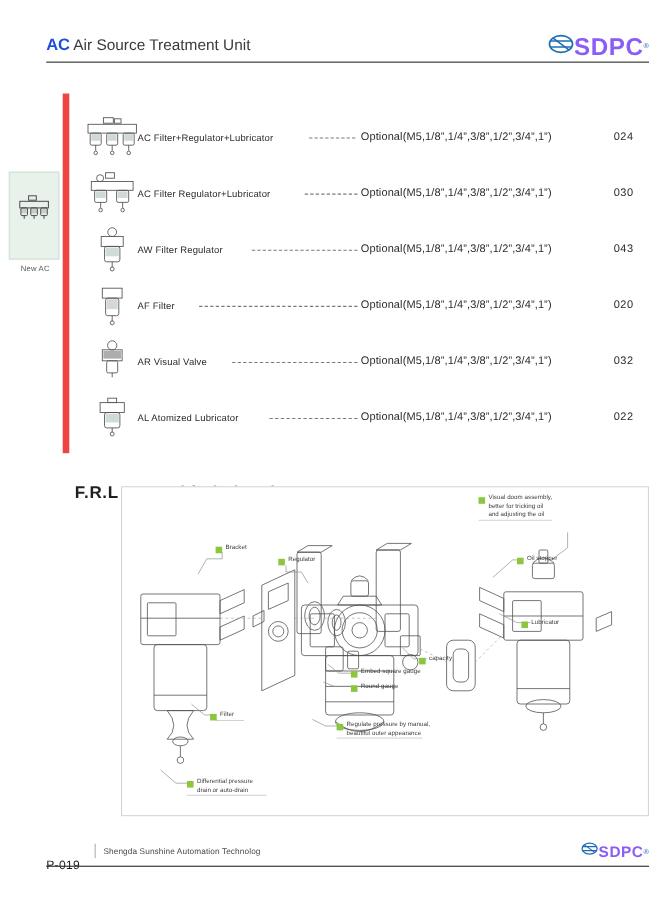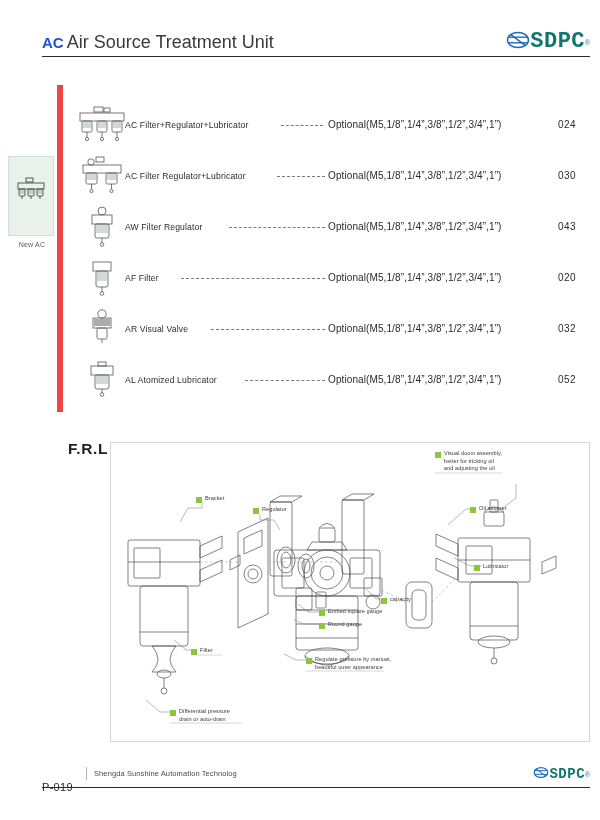--- a/index.html
+++ b/index.html
@@ -30,21 +30,21 @@
     top: 2px;
     white-space: nowrap;
   }
   .header-title .code {
     font-size: 15px;
     font-weight: bold;
     letter-spacing: 0px;
     color: #1d4ed8;
   }
   .header-title .subtitle {
-    font-size: 18px;
+    font-size: 14px;
     font-weight: normal;
     color: #3a3a3a;
     margin-left: 3px;
   }
   .header-rule {
     position: absolute;
     left: 0;
     top: 26px;
     width: 548px;
     height: 1px;
@@ -52,24 +52,24 @@
   }
 
   
   .sdpc-logo {
     display: inline-flex;
     align-items: center;
     color: #1f6cb5;
   }
   .sdpc-logo .globe { display: block; }
   .sdpc-logo .word {
-    font-family: Liberation Mono, monospace;
+    font-family: Liberation Sans, sans-serif;
     font-weight: bold;
     letter-spacing: 0.5px;
-    color: #0f766e;
+    color: #8b5cf6;
   }
   .sdpc-logo .reg {
     font-size: 0.42em;
     vertical-align: super;
     color: #1f6cb5;
   }
   .logo-header {
     position: absolute;
     right: 0;
     top: 0;
@@ -428,21 +428,21 @@
           <rect x="21" y="17" width="14" height="14" rx="2"></rect>
           <line x1="28" y1="31" x2="28" y2="35"></line>
           <circle cx="28" cy="36.5" r="1.8"></circle>
         </g>
         <rect x="22" y="18" width="12" height="8" fill="#9aa" opacity="0.45"></rect>
       </svg>
     </span>
     <span class="row-name">AL Atomized Lubricator</span>
     <span class="row-dash" style="left:182px;width:80px"></span>
     <span class="row-spec">Optional(M5,1/8”,1/4”,3/8”,1/2”,3/4”,1”)</span>
-    <span class="row-page">052</span>
+    <span class="row-page">022</span>
   </div>
 
 </div>
 
 <div class="frl-title">F.R.L assembled sketch:</div>
 <div class="frl-box"></div>
 
 <div class="frl-canvas">
   <svg width="480" height="300" viewBox="0 0 480 300">
     <g fill="none" stroke="#4d4d4d" stroke-width="0.7" stroke-linejoin="round">

